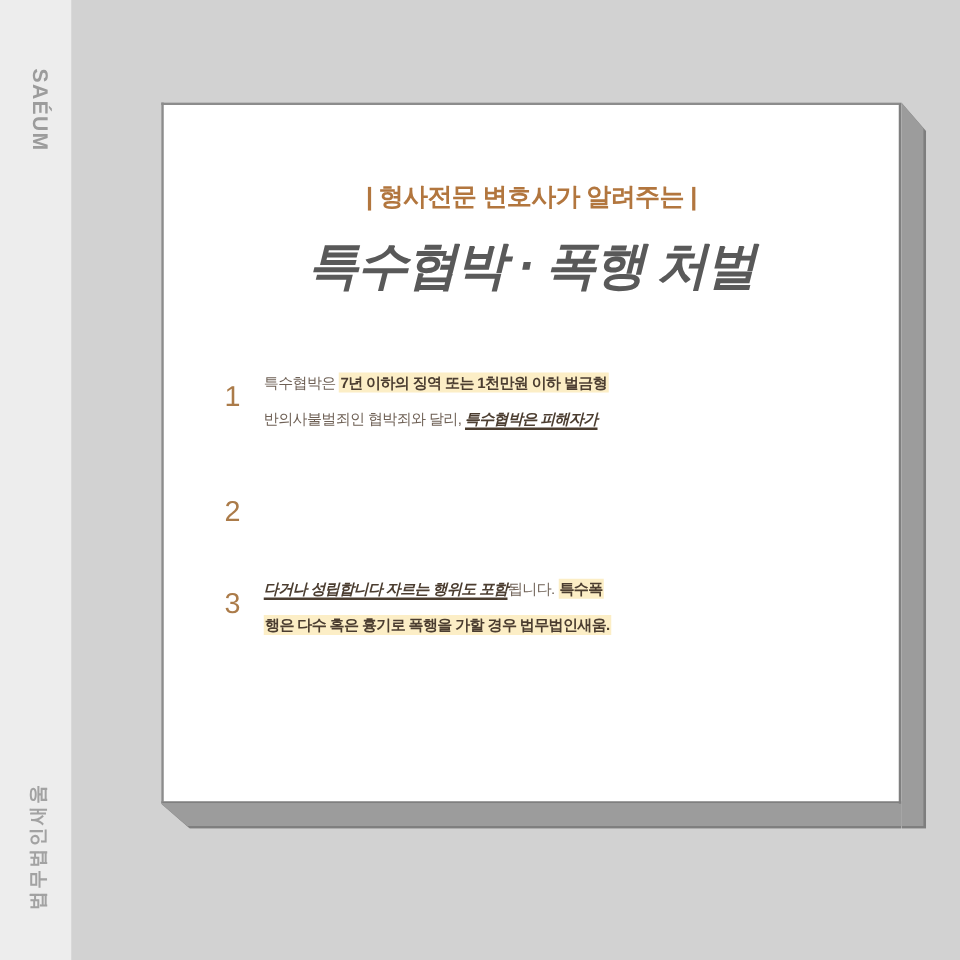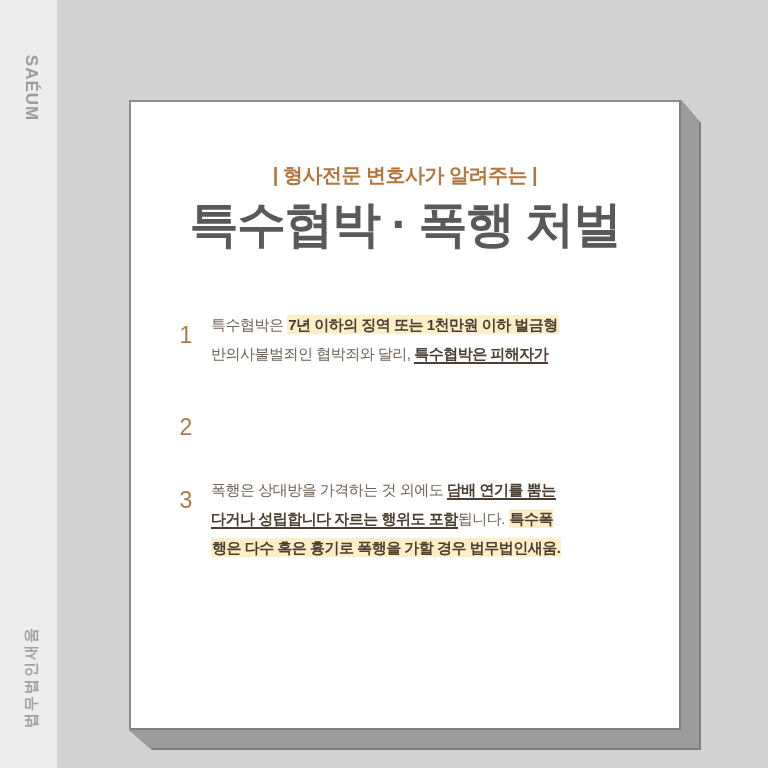--- a/index.html
+++ b/index.html
@@ -17,21 +17,21 @@
     transform:translate(-50%,-50%) rotate(90deg);
     font-size:17px;font-weight:bold;letter-spacing:1px;
     color:var(--brand_gray,#9c9c9c);white-space:nowrap;
   }
   .brand-bottom{
     position:absolute;left:31px;top:677px;
     transform:translate(-50%,-50%) rotate(-90deg);
     font-size:15px;font-weight:bold;letter-spacing:2px;
     color:var(--brand_gray2,#a2a2a2);white-space:nowrap;
   }
-  .card{position:absolute;left:129px;top:100px;width:552px;height:630px;}
+  .card{position:absolute;left:129px;top:82px;width:552px;height:561px;padding-left:40px;}
   .edge-right-dark{
     position:absolute;left:100%;top:0;width:20px;height:calc(100% + 20px);
     background:var(--edge_line,#7e7e7e);
     clip-path:polygon(0 0,100% 23px,100% 100%,0 100%);
   }
   .edge-bottom-dark{
     position:absolute;top:100%;left:0;width:100%;height:20px;
     background:var(--edge_line,#7e7e7e);
     clip-path:polygon(0 0,100% 0,100% 100%,23px 100%);
   }
@@ -49,42 +49,42 @@
     position:absolute;inset:0;background:#ffffff;box-sizing:border-box;
     border-top:2px solid #8c8c8c;border-left:2px solid #8c8c8c;
     border-right:2px solid #7f7f7f;border-bottom:2px solid #7f7f7f;
     text-align:center;overflow:hidden;
   }
   .subtitle{
     margin-top:60px;font-size:20px;font-weight:bold;letter-spacing:-0.5px;
     color:var(--accent_brown,#b2763e);white-space:nowrap;
   }
   .title{
-    margin-top:3px;font-size:49px;font-weight:800;letter-spacing:-1.5px;
-    color:var(--title_color,#595959);white-space:nowrap;
+    margin-top:14px;font-size:41px;font-weight:800;letter-spacing:-1.5px;
+    color:var(--title_color,#595959);white-space:nowrap;font-style:italic;
   }
   .items{margin-top:52px;padding:0 36px 0 44px;text-align:left;}
   .item{display:flex;margin-bottom:34px;}
   .item-num{
     width:22px;margin-right:14px;padding-top:12px;flex:none;text-align:center;
     font-size:23px;color:var(--number_color,#ab7b49);
   }
   .item-body{
-    font-size:15px;line-height:29px;color:var(--body_color,#6f6156);
+    font-size:12px;line-height:29px;color:var(--body_color,#6f6156);
     letter-spacing:-0.5px;
   }
   .line{white-space:nowrap;}
   .seg-highlight{
     background:var(--highlight_bg,#fceec6);
     font-weight:bold;color:var(--strong_color,#4b3d30);
     padding:1px 1px;
   }
   .seg-underline{
     font-weight:bold;color:var(--strong_color,#4b3d30);
-    border-bottom:2px solid currentColor;padding-bottom:0px;
+    border-bottom:2px solid currentColor;padding-bottom:0px;font-style:italic;
   }
 </style>
 </head>
 <body style="--bg_main: #d2d2d2; --bg_strip: #ededed; --card_edge: #9c9c9c; --edge_line: #7e7e7e; --brand_gray: #9c9c9c; --brand_gray2: #a2a2a2; --accent_brown: #b2763e; --title_color: #595959; --number_color: #ab7b49; --body_color: #6f6156; --strong_color: #4b3d30; --highlight_bg: #fceec6;">
 
 <div class="left-strip"></div>
 
 <div class="brand-top">SAÉUM</div>
 <div class="brand-bottom">법무법인새움</div>
 
@@ -103,20 +103,19 @@
             <div class="line"><span class="seg seg-normal">특수협박은 </span><span class="seg seg-highlight">7년 이하의 징역 또는 1천만원 이하 벌금형</span></div>
             <div class="line"><span class="seg seg-normal">반의사불벌죄인 협박죄와 달리, </span><span class="seg seg-underline">특수협박은 피해자가</span></div>
           </div>
         </div>
         <div class="item">
           <div class="item-num">2</div>
         </div>
         <div class="item">
           <div class="item-num">3</div>
           <div class="item-body">
-            <div class="line"><span class="seg seg-normal">폭행은 상대방을 가격하는 것 외에도 </span><span class="seg seg-underline">담배 연기를 뿜는</span></div>
             <div class="line"><span class="seg seg-underline">다거나 성립합니다 자르는 행위도 포함</span><span class="seg seg-normal">됩니다. </span><span class="seg seg-highlight">특수폭</span></div>
             <div class="line"><span class="seg seg-highlight">행은 다수 혹은 흉기로 폭행을 가할 경우 법무법인새움.</span></div>
           </div>
         </div>
       </div>
   </div>
 </div>
 
 </body></html>

